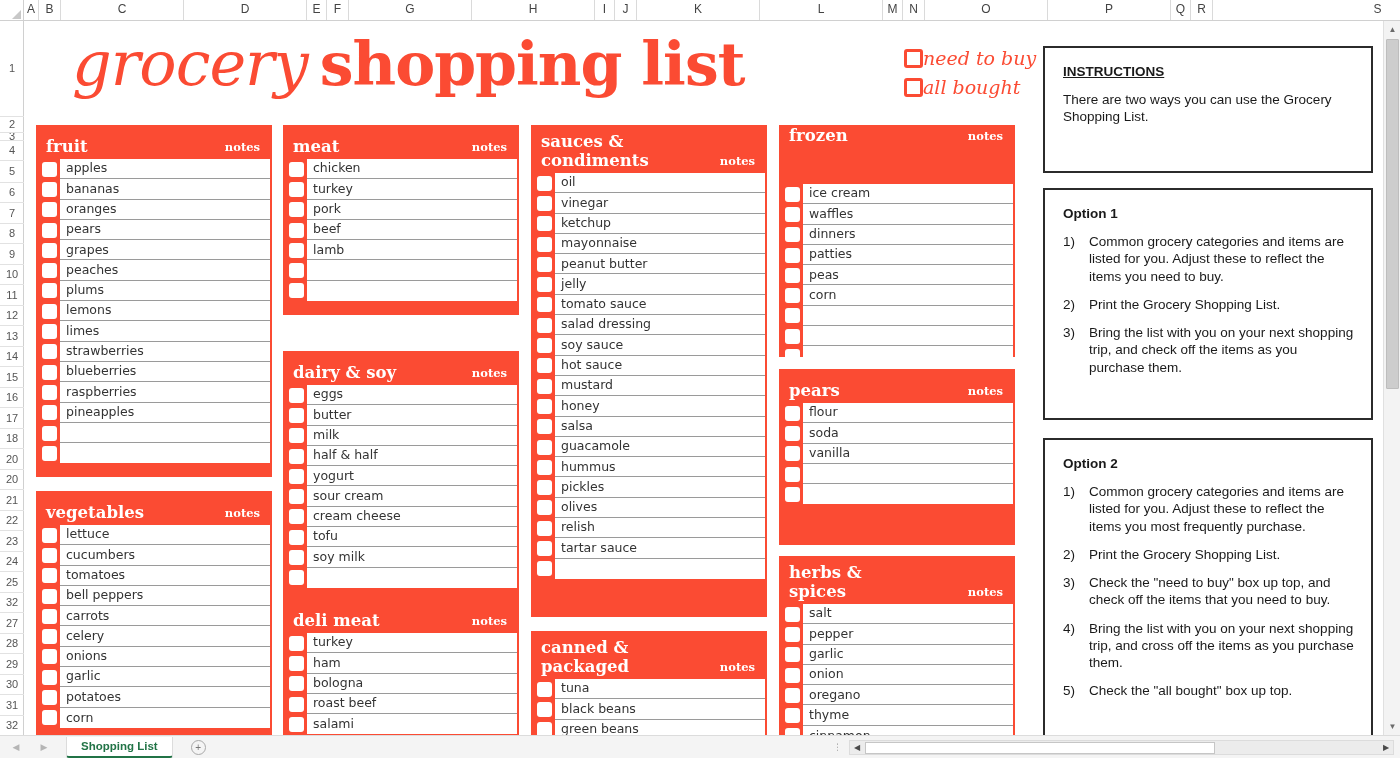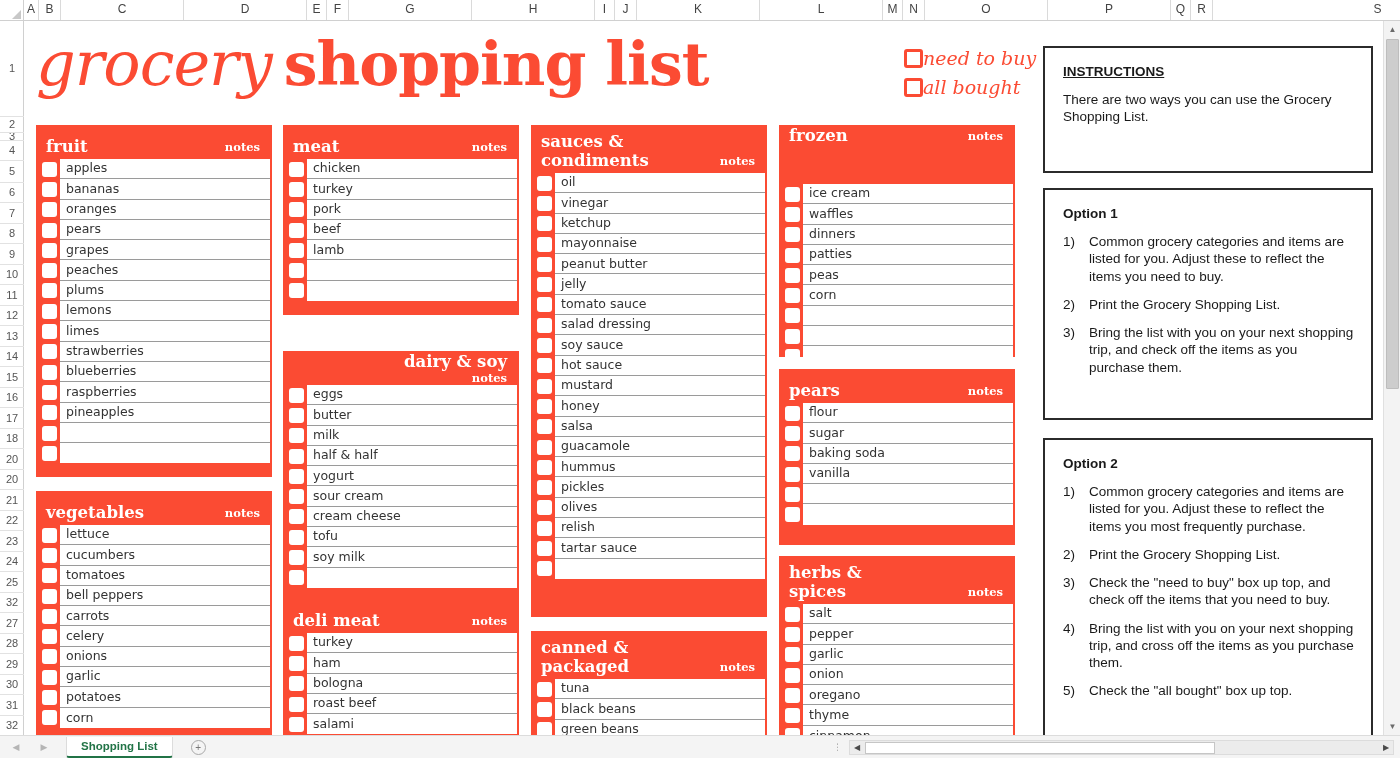--- a/index.html
+++ b/index.html
@@ -107,20 +107,21 @@
 
   
   #title {
     position: absolute; left: 12px; top: 6px;
     color: #FB4B33; white-space: nowrap;
   }
   #title .script {
     font-family: "DejaVu Serif", serif;
     font-style: italic; font-size: 62px; font-weight: 400;
     letter-spacing: -1px;
+    margin-left: 36px;
   }
   #title .slab {
     font-family: "DejaVu Serif", serif;
     font-weight: bold; font-size: 60px; letter-spacing: -1px;
     margin-left: 12px;
   }
 
   
   #toggles { position: absolute; left: 880px; top: 26px; }
   .toggle-row { display: flex; align-items: center; margin-bottom: 7px; }
@@ -533,21 +534,21 @@
             </div>
             <div class="row">
               <div class="cb-wrap">
                 <div class="cb"></div>
               </div>
               <div class="cell"></div>
             </div>
           </div>
         </div>
         <div class="card" style="left: 259px; top: 330px; width: 236px; height: 250px;">
-          <div class="card-head" style="height: 32px; flex-direction: column;">
+          <div class="card-head" style="height: 32px;">
             <div class="card-title">dairy &amp; soy</div>
             <div class="card-notes">notes</div>
           </div>
           <div class="rows">
             <div class="row">
               <div class="cb-wrap">
                 <div class="cb"></div>
               </div>
               <div class="cell">eggs</div>
             </div>
@@ -876,27 +877,21 @@
             <div class="row">
               <div class="cb-wrap">
                 <div class="cb"></div>
               </div>
               <div class="cell">flour</div>
             </div>
             <div class="row">
               <div class="cb-wrap">
                 <div class="cb"></div>
               </div>
-              <div class="cell">sugar</div>
-            </div>
-            <div class="row">
-              <div class="cb-wrap">
-                <div class="cb"></div>
-              </div>
-              <div class="cell">baking soda</div>
+              <div class="cell">soda</div>
             </div>
             <div class="row">
               <div class="cb-wrap">
                 <div class="cb"></div>
               </div>
               <div class="cell">vanilla</div>
             </div>
             <div class="row">
               <div class="cb-wrap">
                 <div class="cb"></div>

